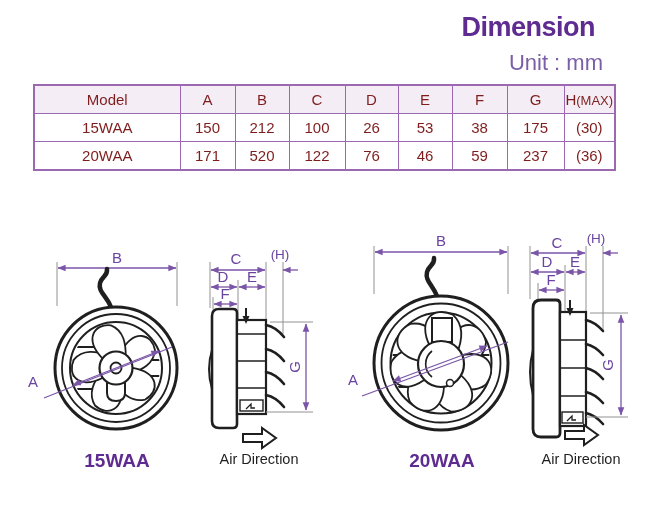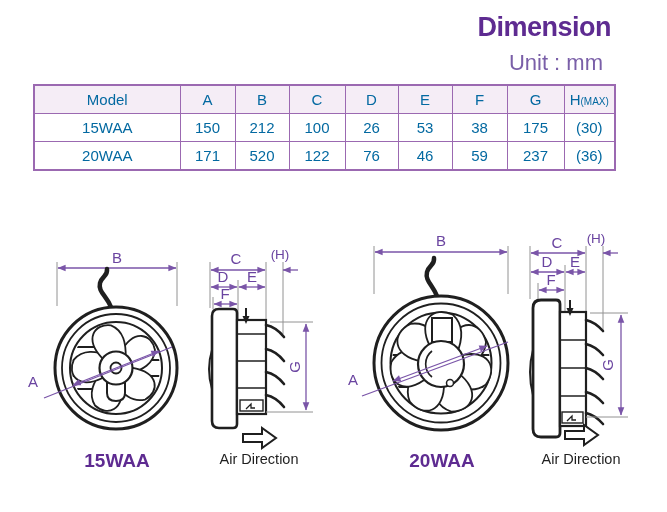--- a/index.html
+++ b/index.html
@@ -1,38 +1,38 @@
 <!DOCTYPE html>
 <html><head>
 <meta charset="utf-8">
 <style>
   html,body{margin:0;padding:0;background:#ffffff;}
   .canvas{
     position:relative;width:667px;height:512px;background:#ffffff;overflow:hidden;
     font-family:"Liberation Sans","DejaVu Sans",sans-serif;
   }
   .title{
-    position:absolute;top:12px;right:56px;
+    position:absolute;top:12px;right:72px;
     font-size:27px;font-weight:700;letter-spacing:-0.5px;color:#5e2b91;
   }
   .unit{
     position:absolute;top:50px;right:64px;
     font-size:22px;color:#7a5fa8;
   }
   table.dims{
     position:absolute;left:33px;top:84px;
     border-collapse:collapse;table-layout:fixed;width:583px;
     border:2px solid #9b69b1;
   }
   table.dims th,table.dims td{
     border:1px solid #9b69b1;text-align:center;vertical-align:middle;
-    height:27px;padding:0;font-size:15px;color:#0369a1;font-weight:400;
+    height:27px;padding:0;font-size:15px;color:#7f1d1d;font-weight:400;
   }
   table.dims thead th{background:#f5edf6;}
-  .hsub{font-size:10px;letter-spacing:0;}
+  .hsub{font-size:13px;letter-spacing:0;}
   svg.drawing{position:absolute;left:0;top:0;}
   .oline{stroke:#1f1f1f;fill:none;}
   .fillw{fill:#ffffff;}
   .dim{stroke:#7a55a8;stroke-width:1.3;fill:none;}
   .ext{stroke:#929292;stroke-width:1;fill:none;}
   .dimtext{fill:#6a44a0;font-size:15px;text-anchor:middle;font-family:"Liberation Sans",sans-serif;}
   .dimtext.small{font-size:13.5px;}
   .modeltext{fill:#5e2b91;font-size:19px;font-weight:700;text-anchor:middle;font-family:"Liberation Sans",sans-serif;}
   .airtext{fill:#1f1f1f;font-size:14.5px;text-anchor:middle;font-family:"Liberation Sans",sans-serif;}
 </style>

